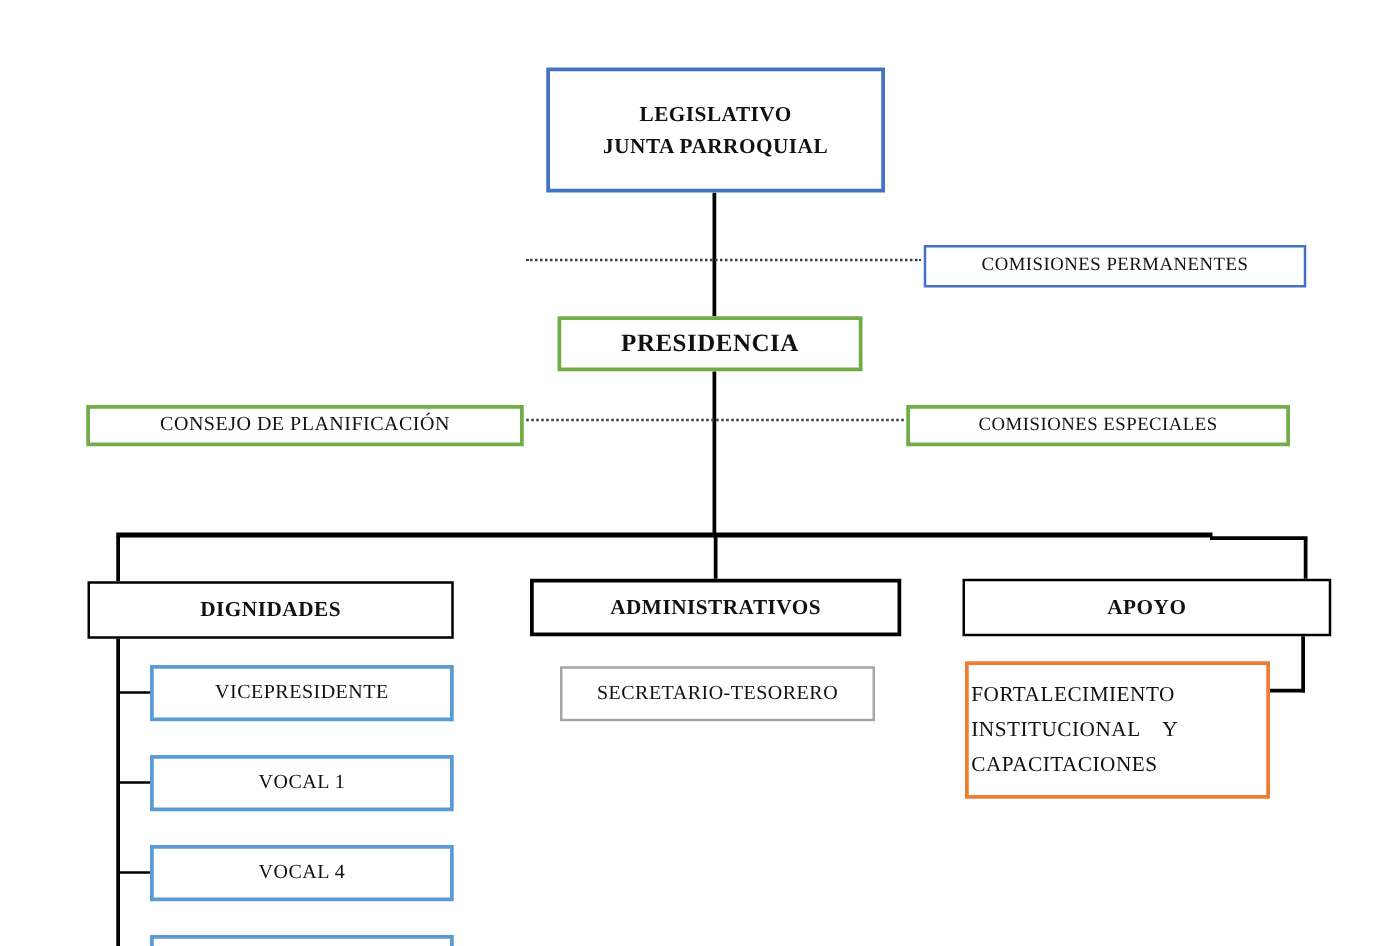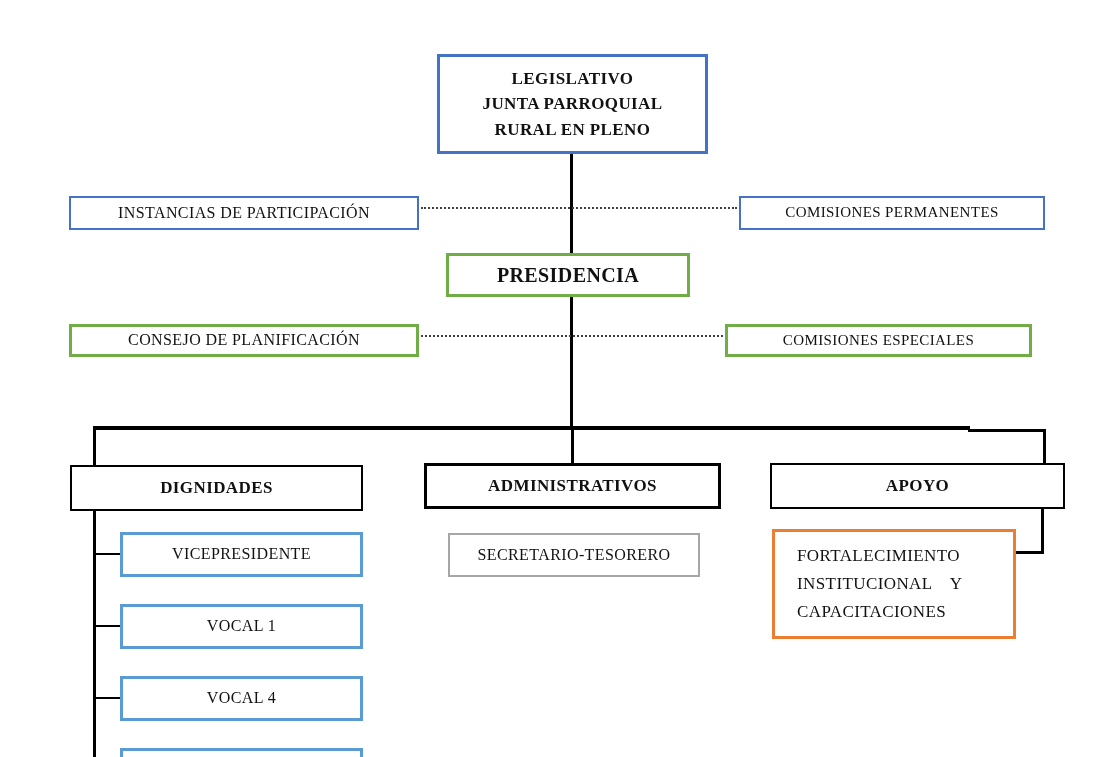--- a/index.html
+++ b/index.html
@@ -36,21 +36,21 @@
   .n-dignidades  { left: 70px;  top: 417px; width: 293px; height: 46px; border: 2px solid var(--line_black); font-size: 17px; font-weight: bold; }
   .n-admin       { left: 424px; top: 415px; width: 297px; height: 46px; border: 3px solid var(--line_black); font-size: 17px; font-weight: bold; }
   .n-apoyo       { left: 770px; top: 415px; width: 295px; height: 46px; border: 2px solid var(--line_black); font-size: 17px; font-weight: bold; }
   .n-vice        { left: 120px; top: 484px; width: 243px; height: 45px; border: 3px solid var(--light_blue); font-size: 16px; align-items: center; }
   .n-vocal1      { left: 120px; top: 556px; width: 243px; height: 45px; border: 3px solid var(--light_blue); font-size: 16px; }
   .n-vocal2      { left: 120px; top: 628px; width: 243px; height: 45px; border: 3px solid var(--light_blue); font-size: 16px; }
   .n-vocal3      { left: 120px; top: 700px; width: 243px; height: 44px; border: 3px solid var(--light_blue); font-size: 16px; }
   .n-secretario  { left: 448px; top: 485px; width: 252px; height: 44px; border: 2px solid var(--gray); font-size: 16px; }
   .n-fortal      { left: 772px; top: 481px; width: 244px; height: 110px; border: 3px solid var(--orange);
                    font-size: 17px; flex-direction: column; align-items: flex-start; justify-content: center;
-                   padding-left: 22px; text-align: left; line-height: 28px; }
+                   padding-left: 2px; text-align: left; line-height: 28px; }
 
   
   .line { position: absolute; background: var(--line_black); }
   .l-trunk-upper   { left: 570px;  top: 106px; width: 3px;   height: 100px; }
   .l-trunk-lower   { left: 570px;  top: 249px; width: 3px;   height: 131px; }
   .l-branch-h      { left: 93px;   top: 378px; width: 877px; height: 4px; }
   .l-branch-h-ext  { left: 968px;  top: 381px; width: 78px;  height: 3px; }
   .l-drop-left     { left: 93px;   top: 381px; width: 3px;   height: 37px; }
   .l-drop-center   { left: 571px;  top: 381px; width: 3px;   height: 35px; }
   .l-drop-right    { left: 1043px; top: 383px; width: 3px;   height: 33px; }
@@ -84,26 +84,22 @@
   <div class="line l-stub-vocal2"></div>
   <div class="line l-elbow-v"></div>
   <div class="line l-elbow-h"></div>
 
   <div class="dotted d-row1"></div>
   <div class="dotted d-row2"></div>
 
   <div class="node n-legislativo">
     <span>LEGISLATIVO</span>
     <span>JUNTA PARROQUIAL</span>
-    <span>RURAL EN PLENO</span>
   </div>
 
-  <div class="node n-instancias">
-    <span>INSTANCIAS DE PARTICIPACIÓN</span>
-  </div>
 
   <div class="node n-com-perm">
     <span>COMISIONES PERMANENTES</span>
   </div>
 
   <div class="node n-presidencia">
     <span>PRESIDENCIA</span>
   </div>
 
   <div class="node n-consejo">

